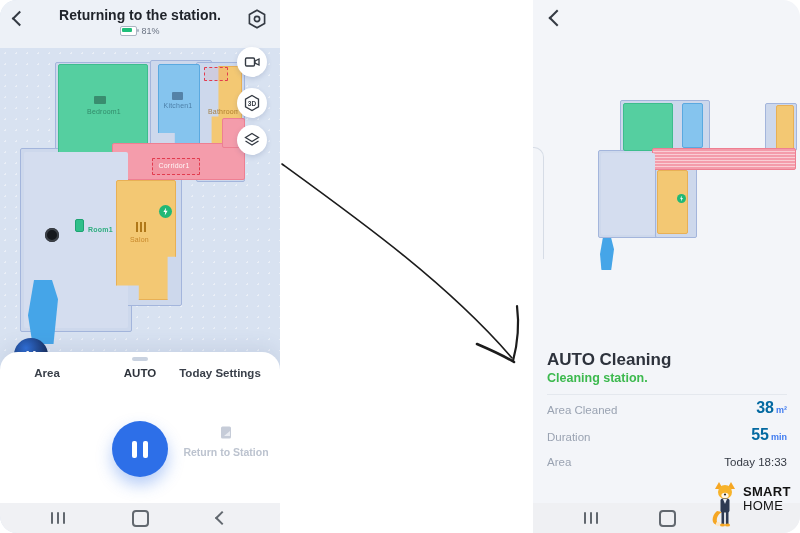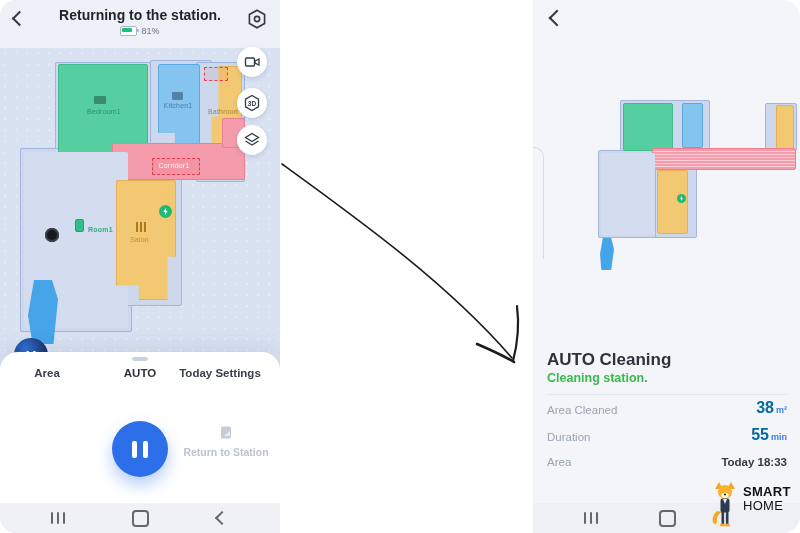--- a/index.html
+++ b/index.html
@@ -50,21 +50,21 @@
   
   .rback{left:18px;top:12px;}
   .partial-card{left:-30px;top:147px;width:41px;height:112px;border-top:1px solid #d6dce6;
        border-right:1px solid #d6dce6;border-top-right-radius:10px;}
   .rtitle{left:14px;top:336px;font-size:17px;font-weight:700;color:#2d323c;margin-top:14px;}
   .rstatus{left:14px;top:371px;font-size:12.5px;font-weight:700;color:#3cb94e;}
   .divider{left:14px;top:394px;width:240px;height:1px;background:#e4e8ee;}
   .srow-label{font-size:11.5px;color:#9aa3b2;}
   .srow-val{font-size:16px;font-weight:600;color:#0369a1;}
   .srow-unit{font-size:9px;font-weight:600;color:#3f7bf0;margin-left:2px;}
-  .srow-plain{font-size:11.5px;font-weight:700;color:#353a44;}
+  .srow-plain{font-size:11.5px;font-weight:400;color:#353a44;}
   .rnavbar{left:0;top:503px;width:267px;height:30px;background:#eff0f3;}
   
   .logo{left:710px;top:479px;width:90px;height:54px;display:flex;align-items:center;gap:3px;background:transparent;}
   .logo-text div{color:#121212;line-height:14px;letter-spacing:.3px;}
   .lt-b{font-size:13px;font-weight:800;margin-top:40px;}
   .lt-m{font-size:13px;font-weight:500;}
 </style>
 </head>
 <body>
 

